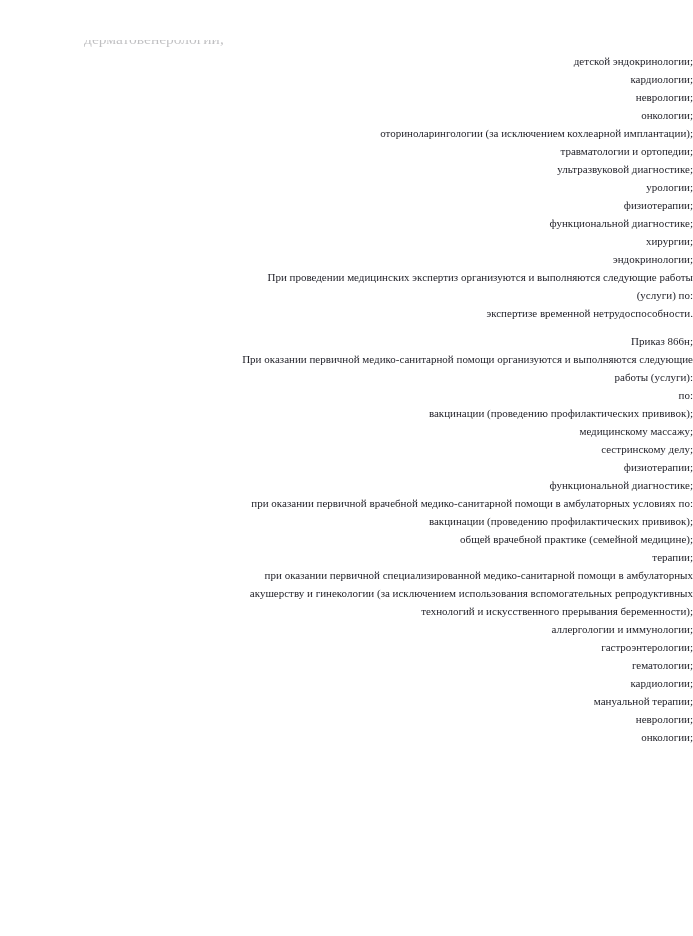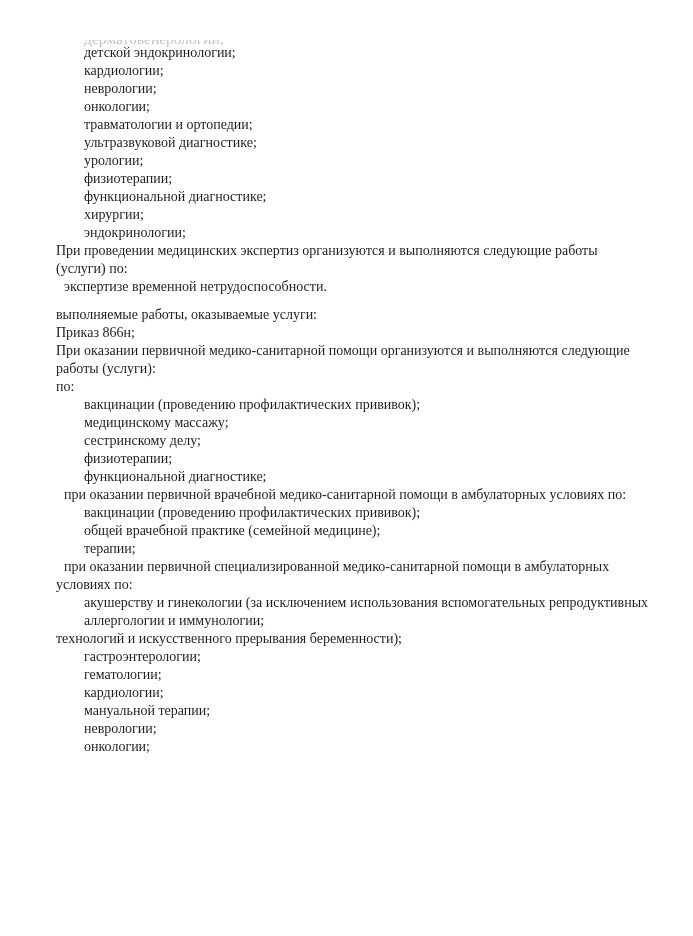--- a/index.html
+++ b/index.html
@@ -29,24 +29,25 @@
   .clip-line span {
     display: block;
     margin-top: -10px;
     font-size: 15.5px;
     line-height: 18px;
     white-space: pre;
   }
   .doc {
     position: absolute;
     left: 56px;
-    top: 44px;
+    top: 52px;
     right: 0;
-    font-size: 14px;
+    font-size: 11px;
     line-height: 18px;
+    text-align: right;
   }
   .line {
     white-space: pre;
     height: 18px;
   }
   .i0 { padding-left: 0; }
   .i1 { padding-left: 8px; }
   .i2 { padding-left: 28px; }
   .spacer { height: 10px; }
 </style>
@@ -55,50 +56,49 @@
 
 <div class="page">
   <div class="clip-line">
     <span>дерматовенерологии;</span>
   </div>
   <div class="doc" id="doc-body">
       <div class="line i2">детской эндокринологии;</div>
       <div class="line i2">кардиологии;</div>
       <div class="line i2">неврологии;</div>
       <div class="line i2">онкологии;</div>
+      <div class="line i2">оториноларингологии (за исключением кохлеарной имплантации);</div>
       <div class="line i2">травматологии и ортопедии;</div>
       <div class="line i2">ультразвуковой диагностике;</div>
       <div class="line i2">урологии;</div>
       <div class="line i2">физиотерапии;</div>
       <div class="line i2">функциональной диагностике;</div>
       <div class="line i2">хирургии;</div>
       <div class="line i2">эндокринологии;</div>
       <div class="line i0">При проведении медицинских экспертиз организуются и выполняются следующие работы</div>
       <div class="line i0">(услуги) по:</div>
       <div class="line i1">экспертизе временной нетрудоспособности.</div>
       <div class="spacer"></div>
-      <div class="line i0">выполняемые работы, оказываемые услуги:</div>
       <div class="line i0">Приказ 866н;</div>
       <div class="line i0">При оказании первичной медико-санитарной помощи организуются и выполняются следующие</div>
       <div class="line i0">работы (услуги):</div>
       <div class="line i0">по:</div>
       <div class="line i2">вакцинации (проведению профилактических прививок);</div>
       <div class="line i2">медицинскому массажу;</div>
       <div class="line i2">сестринскому делу;</div>
       <div class="line i2">физиотерапии;</div>
       <div class="line i2">функциональной диагностике;</div>
       <div class="line i1">при оказании первичной врачебной медико-санитарной помощи в амбулаторных условиях по:</div>
       <div class="line i2">вакцинации (проведению профилактических прививок);</div>
       <div class="line i2">общей врачебной практике (семейной медицине);</div>
       <div class="line i2">терапии;</div>
       <div class="line i1">при оказании первичной специализированной медико-санитарной помощи в амбулаторных</div>
-      <div class="line i0">условиях по:</div>
       <div class="line i2">акушерству и гинекологии (за исключением использования вспомогательных репродуктивных</div>
+      <div class="line i0">технологий и искусственного прерывания беременности);</div>
       <div class="line i2">аллергологии и иммунологии;</div>
-      <div class="line i0">технологий и искусственного прерывания беременности);</div>
       <div class="line i2">гастроэнтерологии;</div>
       <div class="line i2">гематологии;</div>
       <div class="line i2">кардиологии;</div>
       <div class="line i2">мануальной терапии;</div>
       <div class="line i2">неврологии;</div>
       <div class="line i2">онкологии;</div>
     </div>
 </div>
 
 </body></html>

